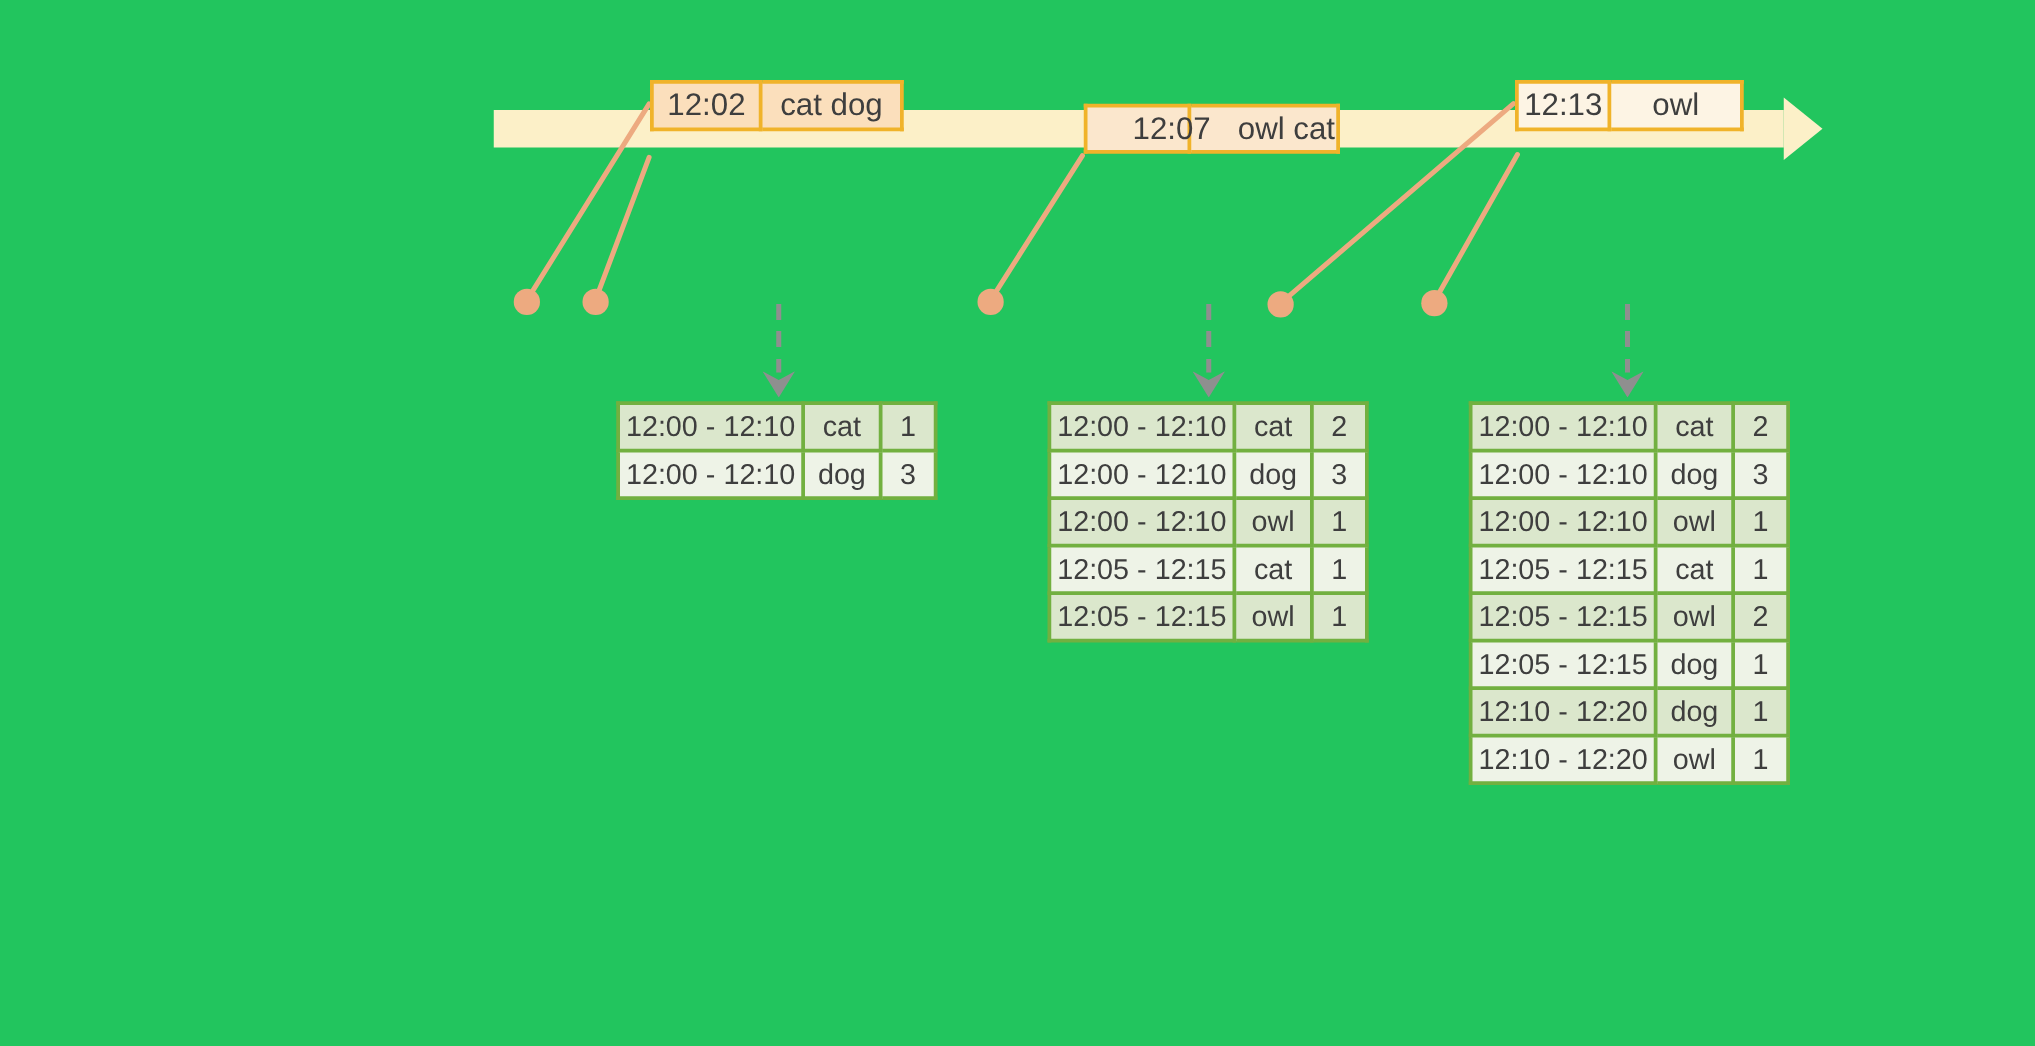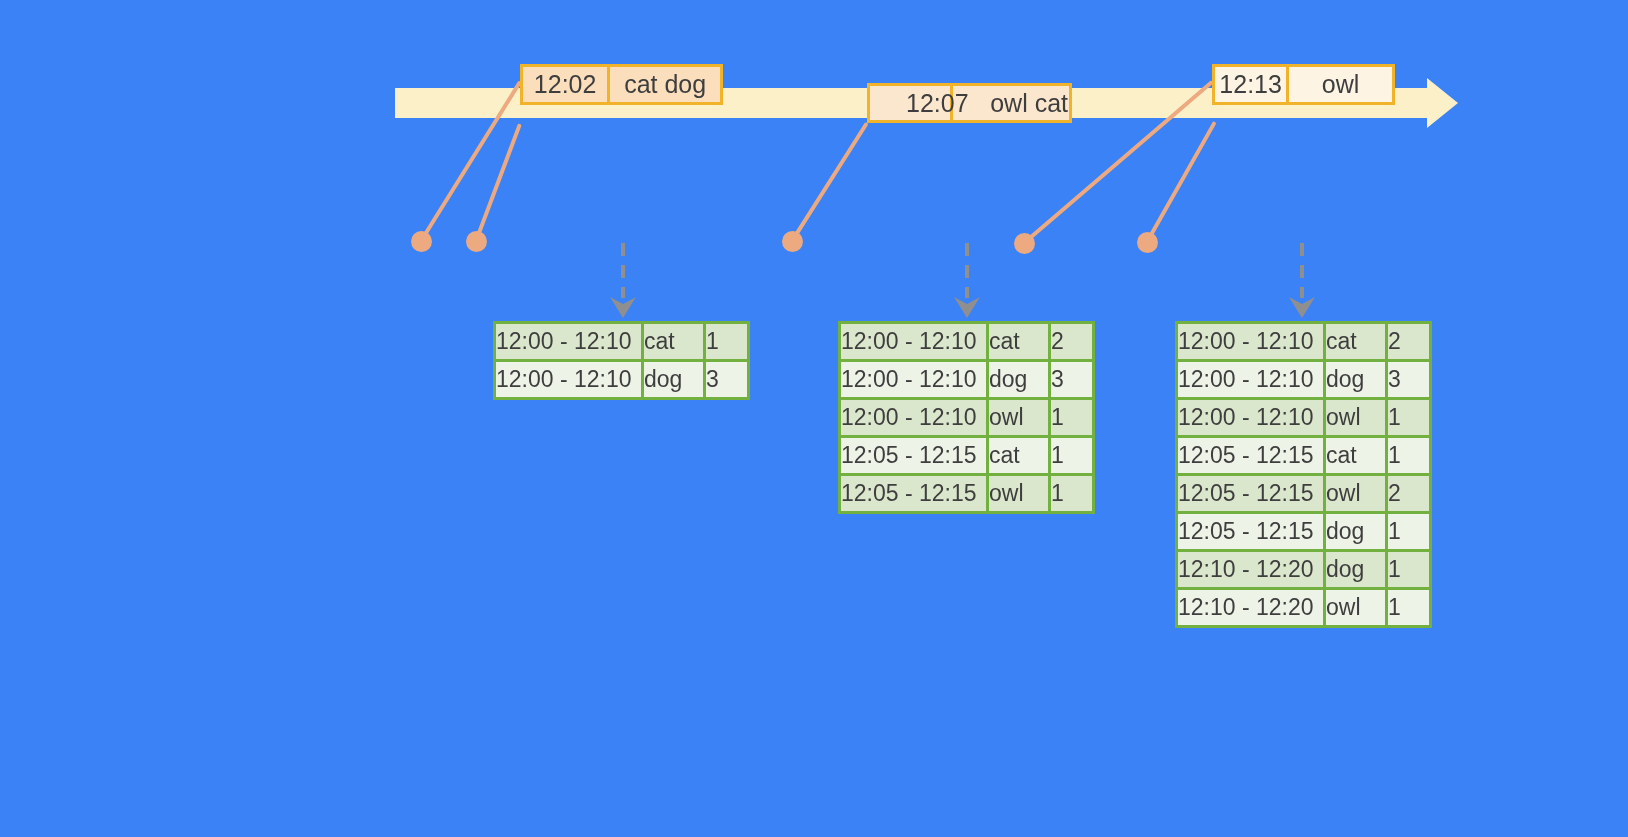--- a/index.html
+++ b/index.html
@@ -1,17 +1,17 @@
 <!DOCTYPE html>
 <html><head>
 <meta charset="utf-8">
 <style>
   html,body{margin:0;padding:0;background:#000;}
   .canvas{
-    position:relative;width:1628px;height:837px;background:#3b82f6;overflow:hidden;
+    position:relative;width:1628px;height:837px;background:#22c55e;overflow:hidden;
     font-family:"Liberation Sans",sans-serif;color:#3e3e3e;
   }
   
   .bar{position:absolute;left:395px;top:88px;width:1032px;height:30px;background:#fcf0c8;}
   .bar-head{position:absolute;left:1427px;top:78px;width:0;height:0;
     border-top:25px solid transparent;border-bottom:25px solid transparent;border-left:31px solid #fcf0c8;}
   
   .sline{position:absolute;height:4px;background:#edaa80;transform-origin:0 50%;border-radius:2px;}
   .dot{position:absolute;width:21px;height:21px;border-radius:50%;background:#edaa80;}
   
@@ -21,21 +21,21 @@
   .etable.single td{height:34px;line-height:34px;padding-left:36px;}
   .peach{background:#fbdfbc;}
   .cream{background:#fdf4e4;}
   .midpeach{background:#fbe7cd;}
   
   .darrow-shaft{position:absolute;width:4px;
     background:repeating-linear-gradient(to bottom,#8f8f8f 0 13px,transparent 13px 22px);}
   .darrow-head{position:absolute;width:26px;height:21px;}
   
   .rtable{position:absolute;border-collapse:collapse;table-layout:fixed;}
-  .rtable td{border:3px solid #72b040;text-align:left;vertical-align:middle;
+  .rtable td{border:3px solid #72b040;text-align:center;vertical-align:middle;
     font-size:23px;color:#3e3e3e;padding:0;height:35px;line-height:35px;}
   .gdark{background:#dbe7cc;}
   .glight{background:#eef3e7;}
 </style>
 </head>
 <body>
 
 <div class="canvas">
 
   <div class="bar"></div>

